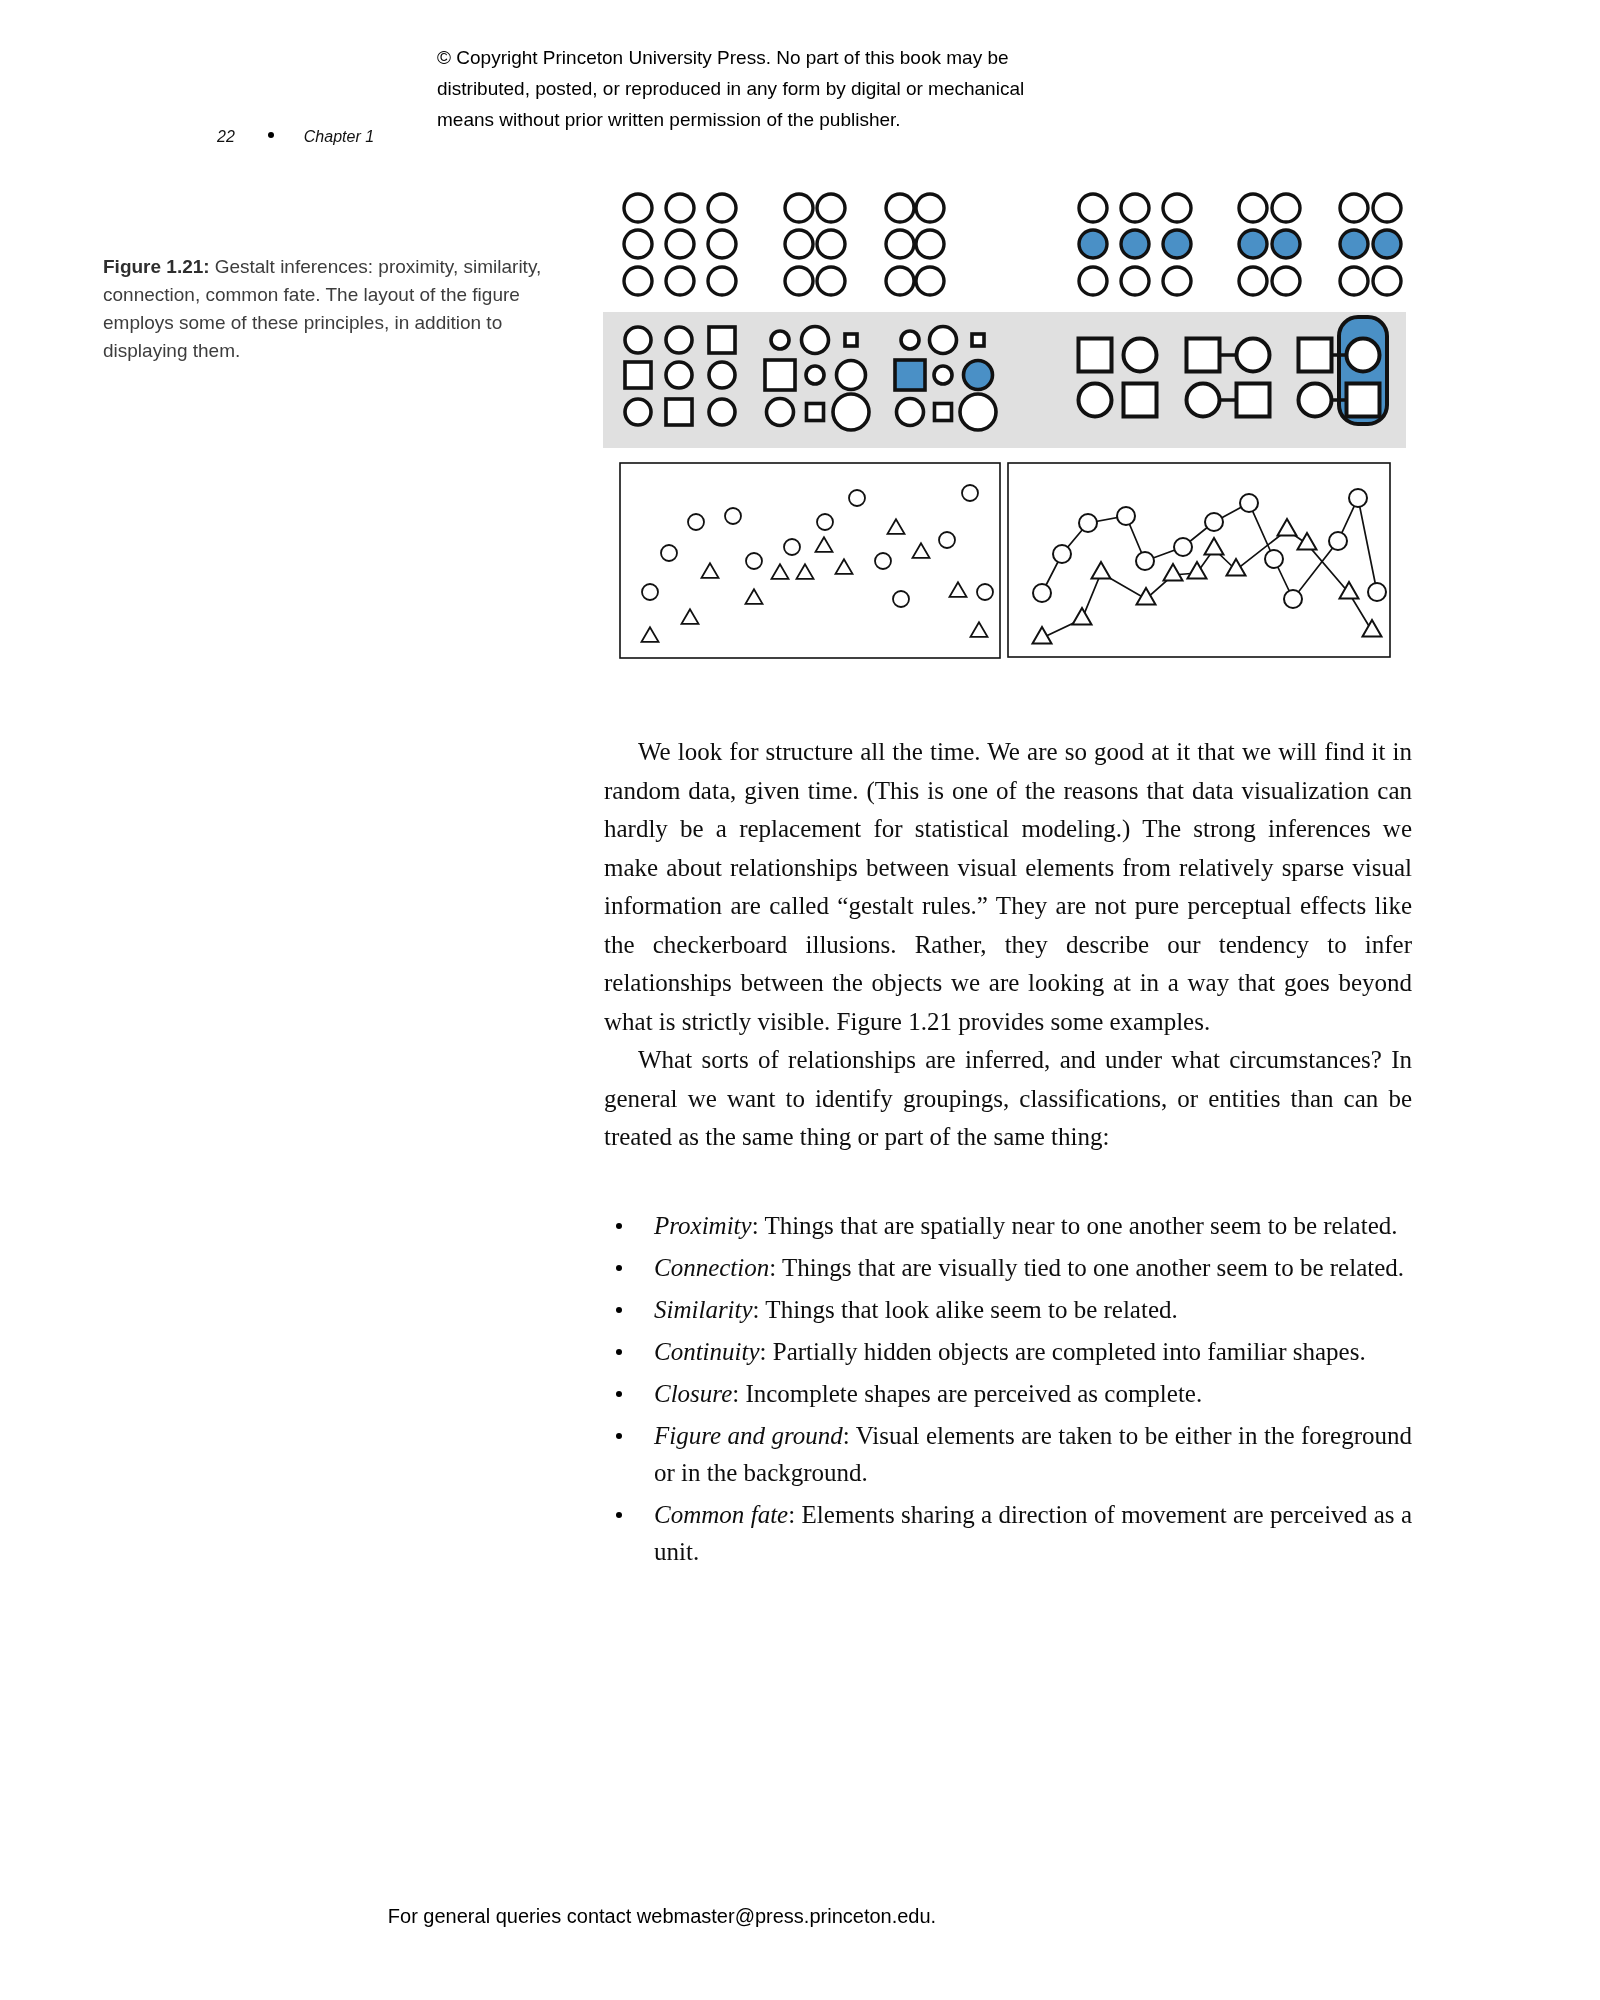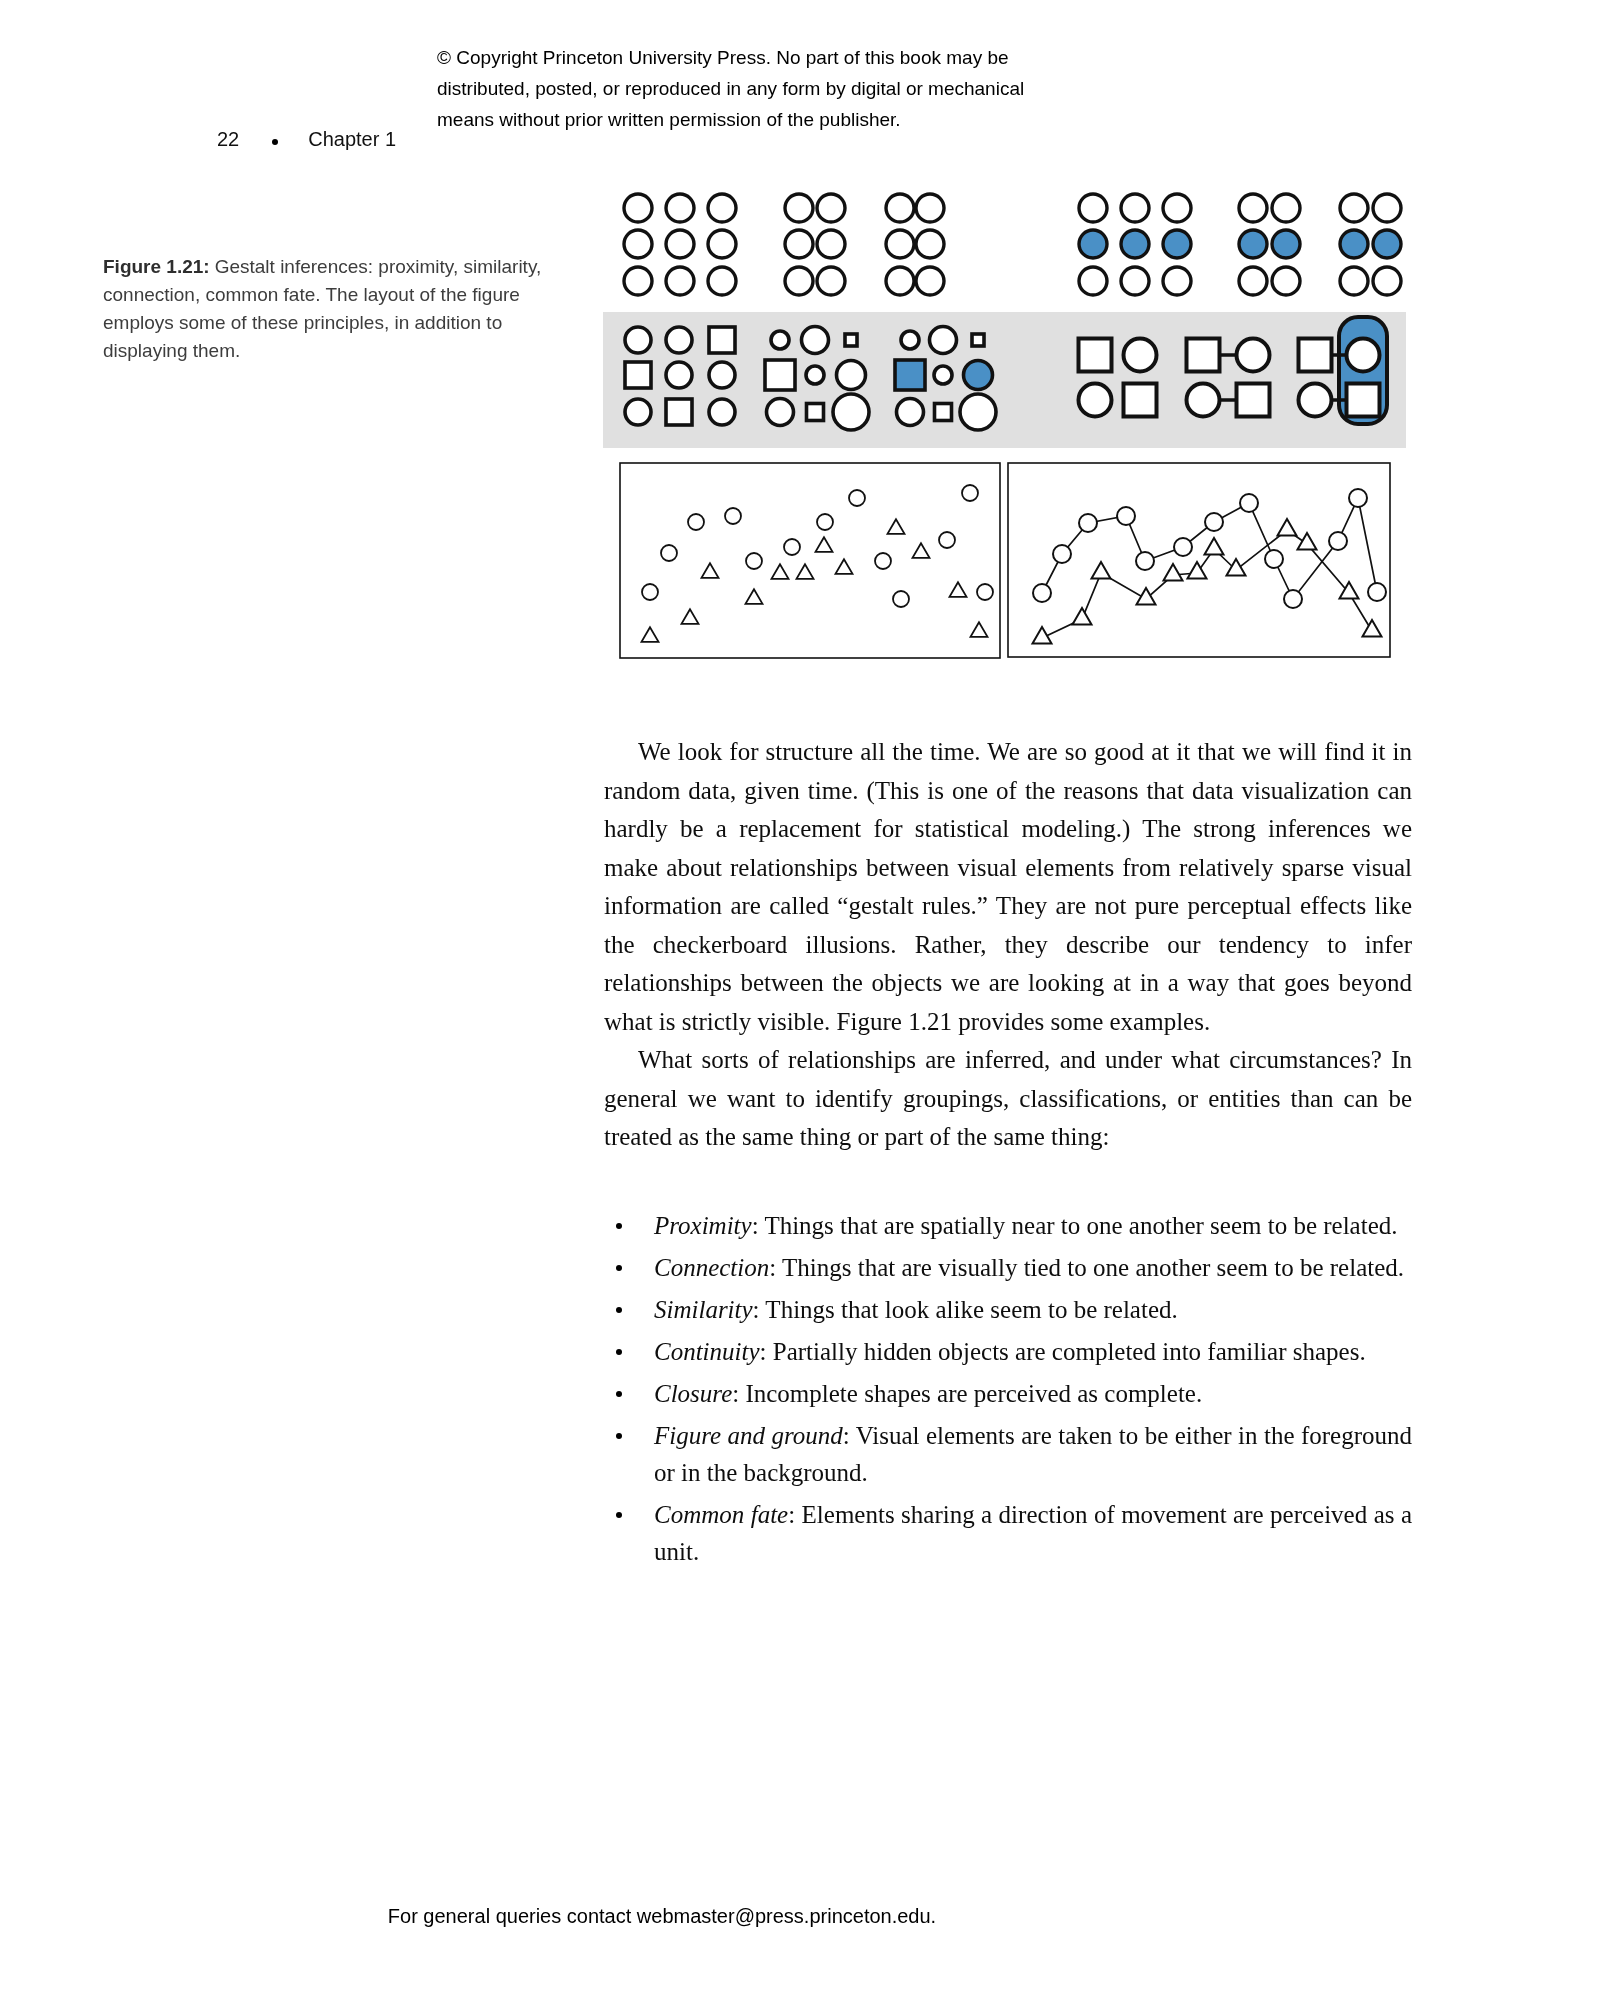--- a/index.html
+++ b/index.html
@@ -1,20 +1,20 @@
 <!DOCTYPE html>
 <html><head>
 <meta charset="utf-8">
 <style>
   html,body{margin:0;padding:0;background:#ffffff;}
   .page{position:relative;width:1600px;height:2000px;background:#ffffff;overflow:hidden;
         font-family:"Liberation Sans",sans-serif;color:#0c0c0c;}
   .copyright{position:absolute;left:437px;top:24px;width:720px;font-size:19px;line-height:31px;
              color:#000;white-space:pre-line;margin-top:18px;}
-  .pagehead{position:absolute;left:217px;top:128px;display:flex;align-items:center;font-size:20px;color:#111;}
+  .pagehead{position:absolute;left:217px;top:128px;display:flex;align-items:flex-start;font-size:16px;color:#111;font-style:italic;}
   .pagehead .num{margin-right:33px;}
   .pagehead .dot{width:6px;height:6px;border-radius:50%;background:#000;margin-right:30px;margin-top:4px;}
   .caption{position:absolute;left:103px;top:253px;width:468px;font-size:19px;line-height:28px;color:#3d3d3d;}
   .cap-label{font-weight:bold;color:#2e2e2e;margin-right:5px;}
   #fig{position:absolute;left:600px;top:185px;}
   .bodytext{position:absolute;left:604px;top:733px;width:808px;font-family:"Liberation Serif",serif;
             font-size:25px;line-height:38.5px;text-align:justify;color:#0e0e0e;}
   .bodytext p{margin:0;text-indent:34px;}
   ul.glist{list-style:none;margin:50px 0 0 0;padding:0;}
   ul.glist li{position:relative;padding-left:50px;margin-bottom:5px;line-height:37px;text-align:justify;}

